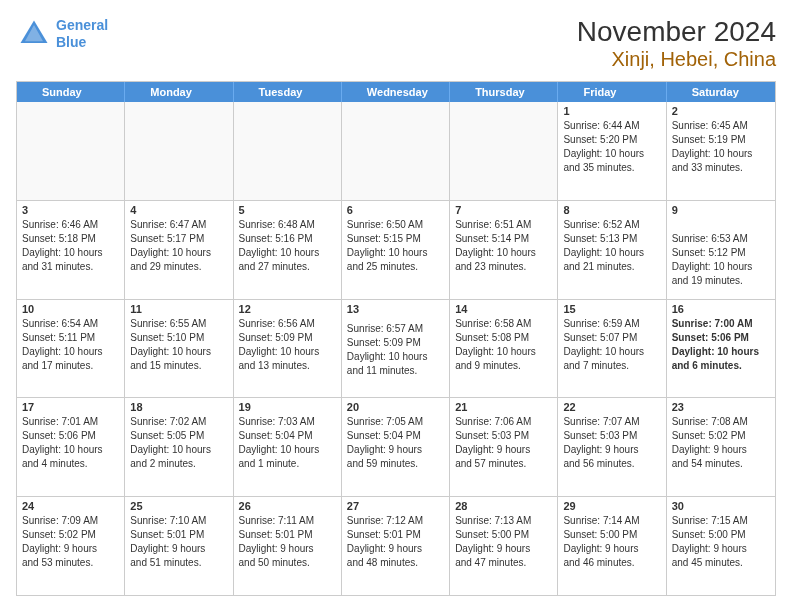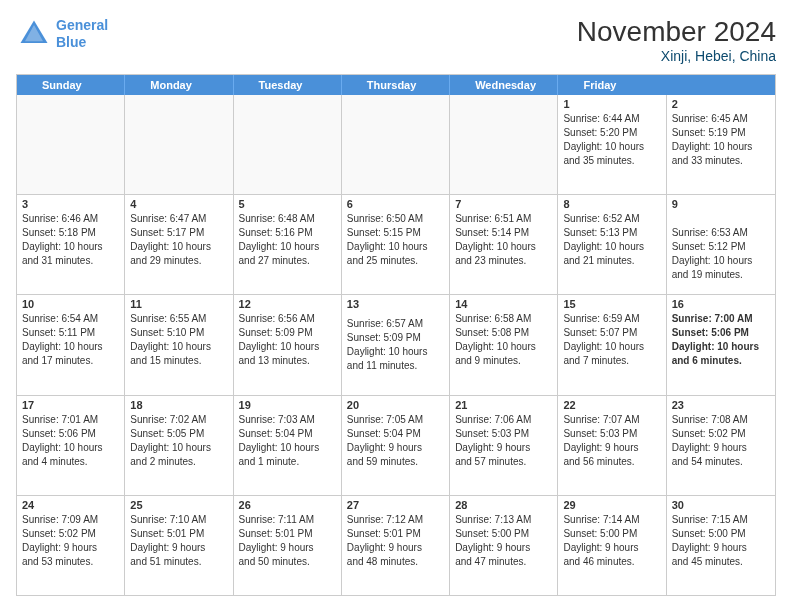--- a/index.html
+++ b/index.html
@@ -43,22 +43,22 @@
     }
     .title-block {
       text-align: right;
     }
     .month-title {
       font-size: 28px;
       font-weight: normal;
       color: #333;
     }
     .location {
-      font-size: 14px;
-      color: #0c4a6e;
+      font-size: 20px;
+      color: #a16207;
     }
     .calendar {
       flex: 1;
       display: flex;
       flex-direction: column;
       border: 1px solid #ccc;
     }
     .cal-header {
       display: grid;
       grid-template-columns: repeat(7, 1fr);
@@ -126,23 +126,24 @@
       <div class="month-title">November 2024</div>
       <div class="location">Xinji, Hebei, China</div>
     </div>
   </div>
 
   <div class="calendar">
     <div class="cal-header">
       <div class="cal-header-cell">Sunday</div>
       <div class="cal-header-cell">Monday</div>
       <div class="cal-header-cell">Tuesday</div>
+      <div class="cal-header-cell">Wednesday</div>
       <div class="cal-header-cell">Thursday</div>
-      <div class="cal-header-cell">Wednesday</div>
       <div class="cal-header-cell">Friday</div>
+      <div class="cal-header-cell">Saturday</div>
     </div>
     <div class="cal-body" id="cal-body">
     <div class="cal-row">
           <div class="cal-cell empty"></div>
           <div class="cal-cell empty"></div>
           <div class="cal-cell empty"></div>
           <div class="cal-cell empty"></div>
           <div class="cal-cell empty"></div>
           <div class="cal-cell">
             <div class="day-num">1</div>

